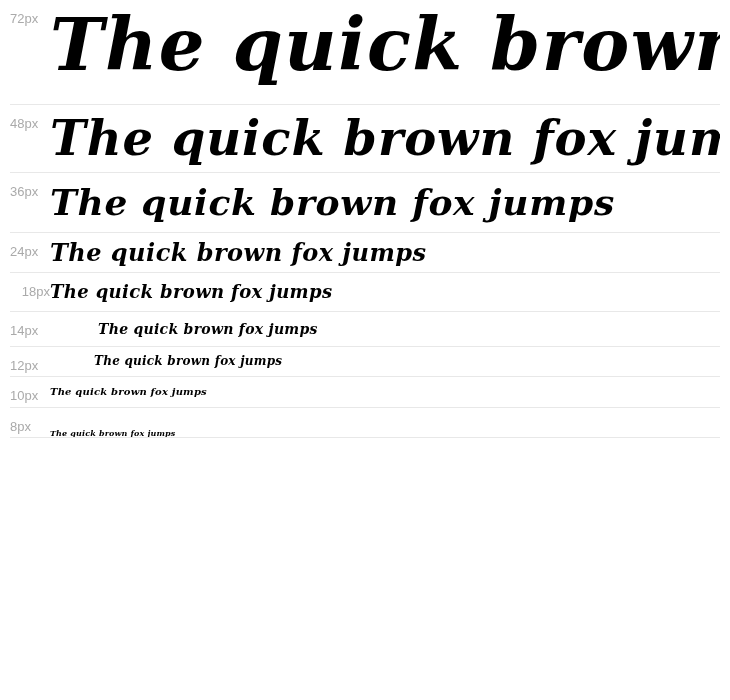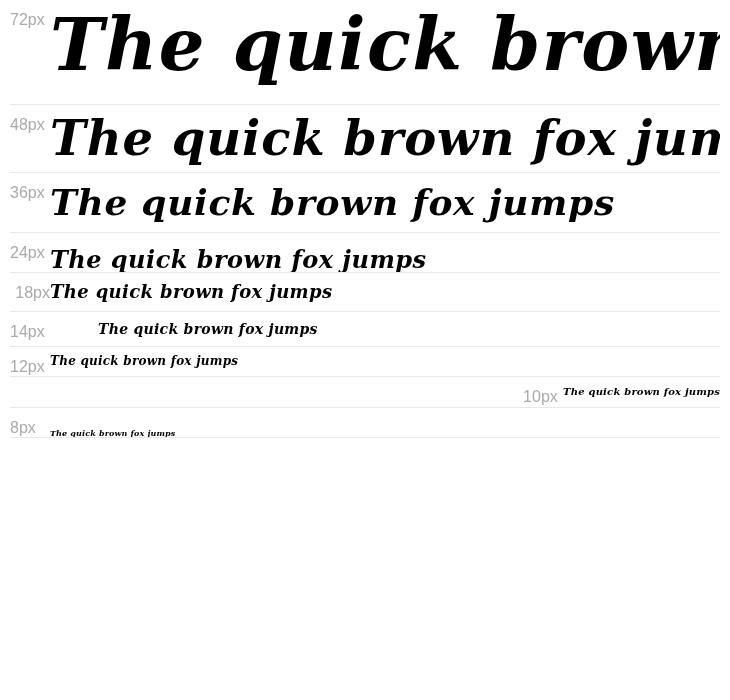--- a/index.html
+++ b/index.html
@@ -19,40 +19,40 @@
     align-items: center;
     overflow: hidden;
     white-space: nowrap;
     border-bottom: 1px solid #e8e8e8;
     box-sizing: border-box;
   }
   .size-label {
     flex: 0 0 40px;
     align-self: flex-start;
     padding-top: 11px;
-    font-size: 16px;
+    font-size: 13px;
     color: #aaaaaa;
   }
   .sample {
     font-family: "DejaVu Serif", serif;
     font-style: italic;
     font-weight: bold;
     color: #000000;
     line-height: 1.05;
     letter-spacing: 0.02em;
   }
   
   .row[data-size="72"] { height: 105px; }
   .row[data-size="48"] { height: 68px; }
   .row[data-size="36"] { height: 60px; }
-  .row[data-size="24"] { height: 40px; align-items: flex-end; }
+  .row[data-size="24"] { height: 40px; }
   .row[data-size="18"] { height: 39px; text-align: right; }
   .row[data-size="14"] { height: 35px; gap: 48px; }
-  .row[data-size="12"] { height: 30px; }
-  .row[data-size="10"] { height: 31px; justify-content: flex-end; }
+  .row[data-size="12"] { height: 30px; gap: 44px; }
+  .row[data-size="10"] { height: 31px; }
   .row[data-size="8"]  { height: 30px; align-items: flex-end; }
   
   .row[data-size="72"] .sample { margin-top: -14px; }
 </style>
 </head>
 <body>
 
 <div class="waterfall">
   <div class="row" data-size="72">
     <span class="size-label">72px</span>

